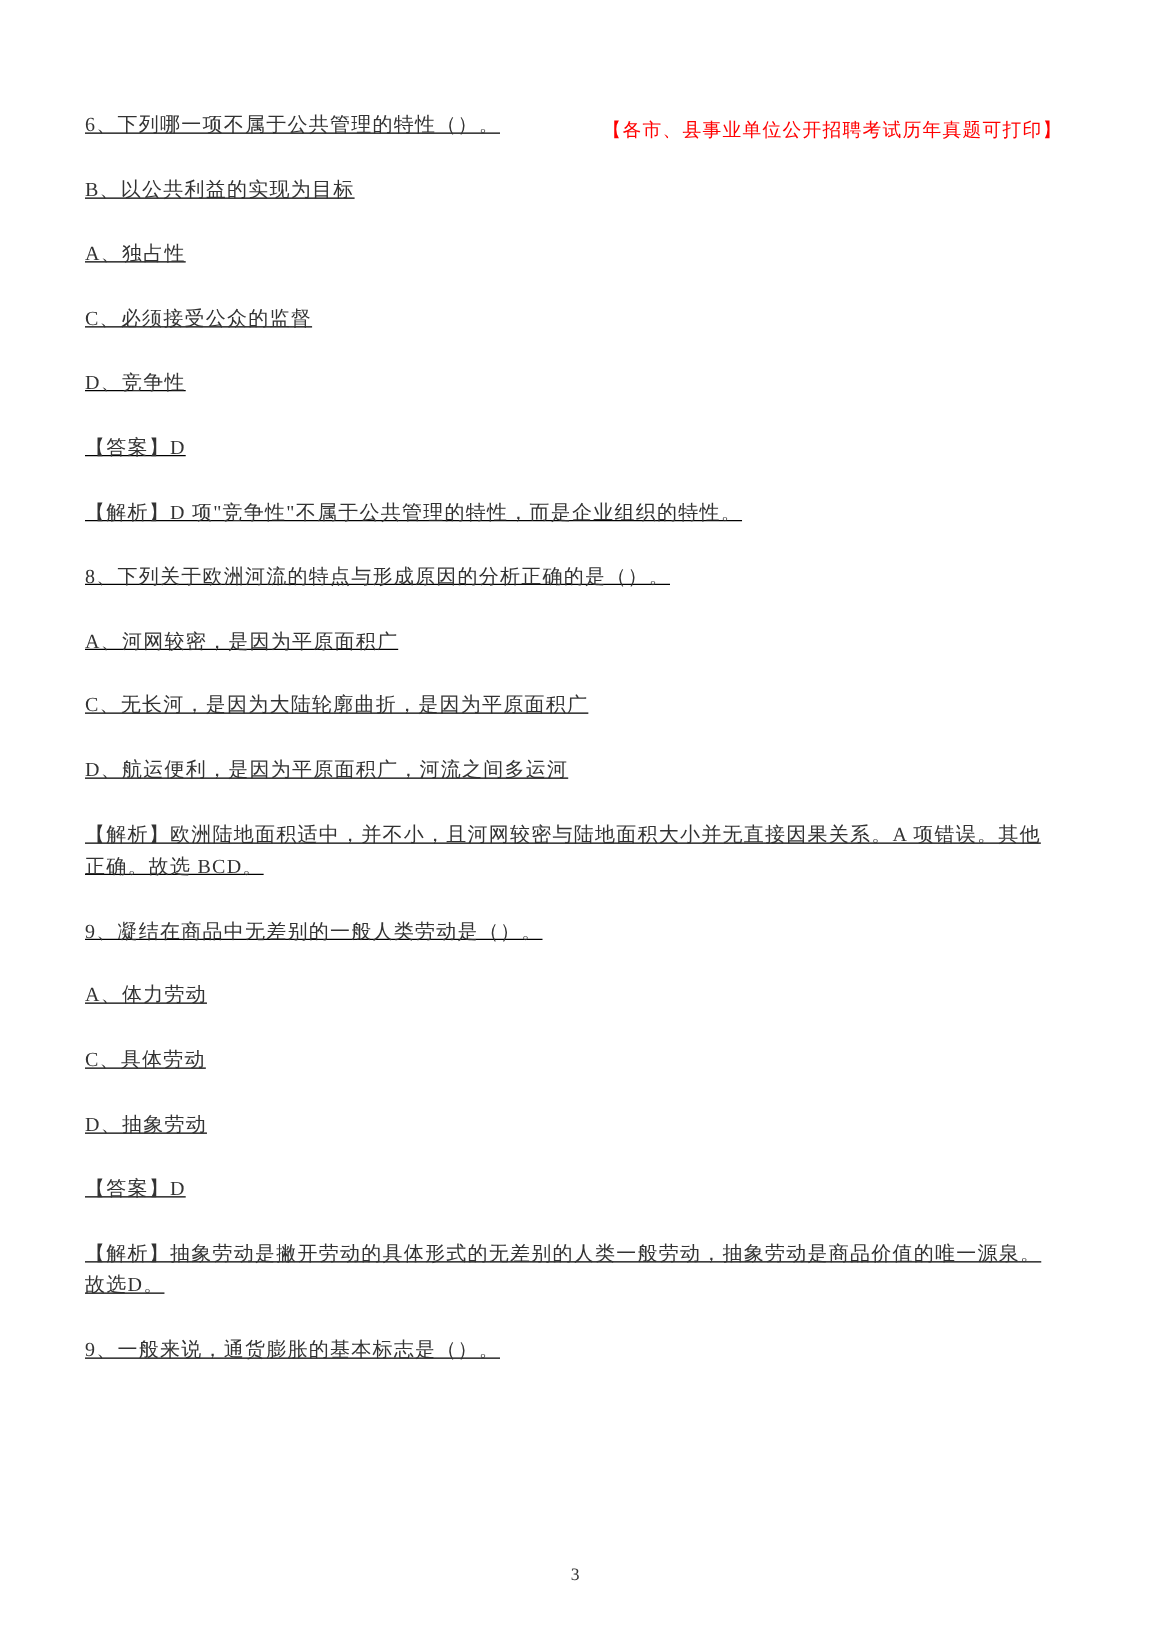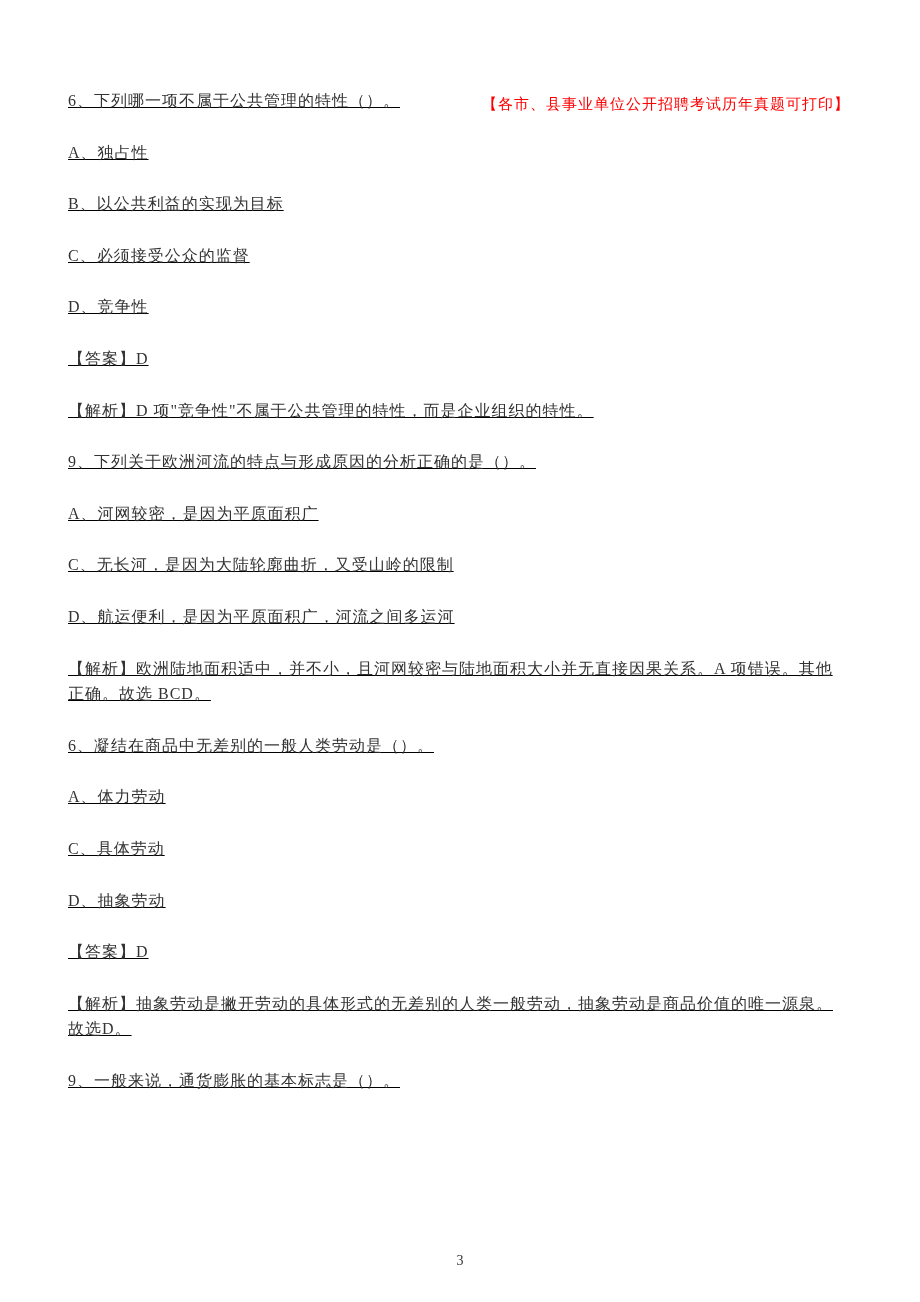--- a/index.html
+++ b/index.html
@@ -49,34 +49,34 @@
       color: #333333;
     }
   </style>
 </head>
 <body>
 
 <div class="header">【各市、县事业单位公开招聘考试历年真题可打印】</div>
 
 <div class="content">
   <div class="line">6、下列哪一项不属于公共管理的特性（）。</div>
+  <div class="line">B、以公共利益的实现为目标</div>
   <div class="line">A、独占性</div>
-  <div class="line">B、以公共利益的实现为目标</div>
   <div class="line">C、必须接受公众的监督</div>
   <div class="line">D、竞争性</div>
   <div class="line">【答案】D</div>
   <div class="line">【解析】D 项"竞争性"不属于公共管理的特性，而是企业组织的特性。</div>
 
-  <div class="line">9、下列关于欧洲河流的特点与形成原因的分析正确的是（）。</div>
+  <div class="line">8、下列关于欧洲河流的特点与形成原因的分析正确的是（）。</div>
   <div class="line">A、河网较密，是因为平原面积广</div>
-  <div class="line">C、无长河，是因为大陆轮廓曲折，又受山岭的限制</div>
+  <div class="line">C、无长河，是因为大陆轮廓曲折，是因为平原面积广</div>
   <div class="line">D、航运便利，是因为平原面积广，河流之间多运河</div>
   <div class="line">【解析】欧洲陆地面积适中，并不小，且河网较密与陆地面积大小并无直接因果关系。A 项错误。其他正确。故选 BCD。</div>
 
-  <div class="line">6、凝结在商品中无差别的一般人类劳动是（）。</div>
+  <div class="line">9、凝结在商品中无差别的一般人类劳动是（）。</div>
   <div class="line">A、体力劳动</div>
   <div class="line">C、具体劳动</div>
   <div class="line">D、抽象劳动</div>
   <div class="line">【答案】D</div>
   <div class="line">【解析】抽象劳动是撇开劳动的具体形式的无差别的人类一般劳动，抽象劳动是商品价值的唯一源泉。故选D。</div>
 
   <div class="line">9、一般来说，通货膨胀的基本标志是（）。</div>
 </div>
 
 <div class="page-number">3</div>

